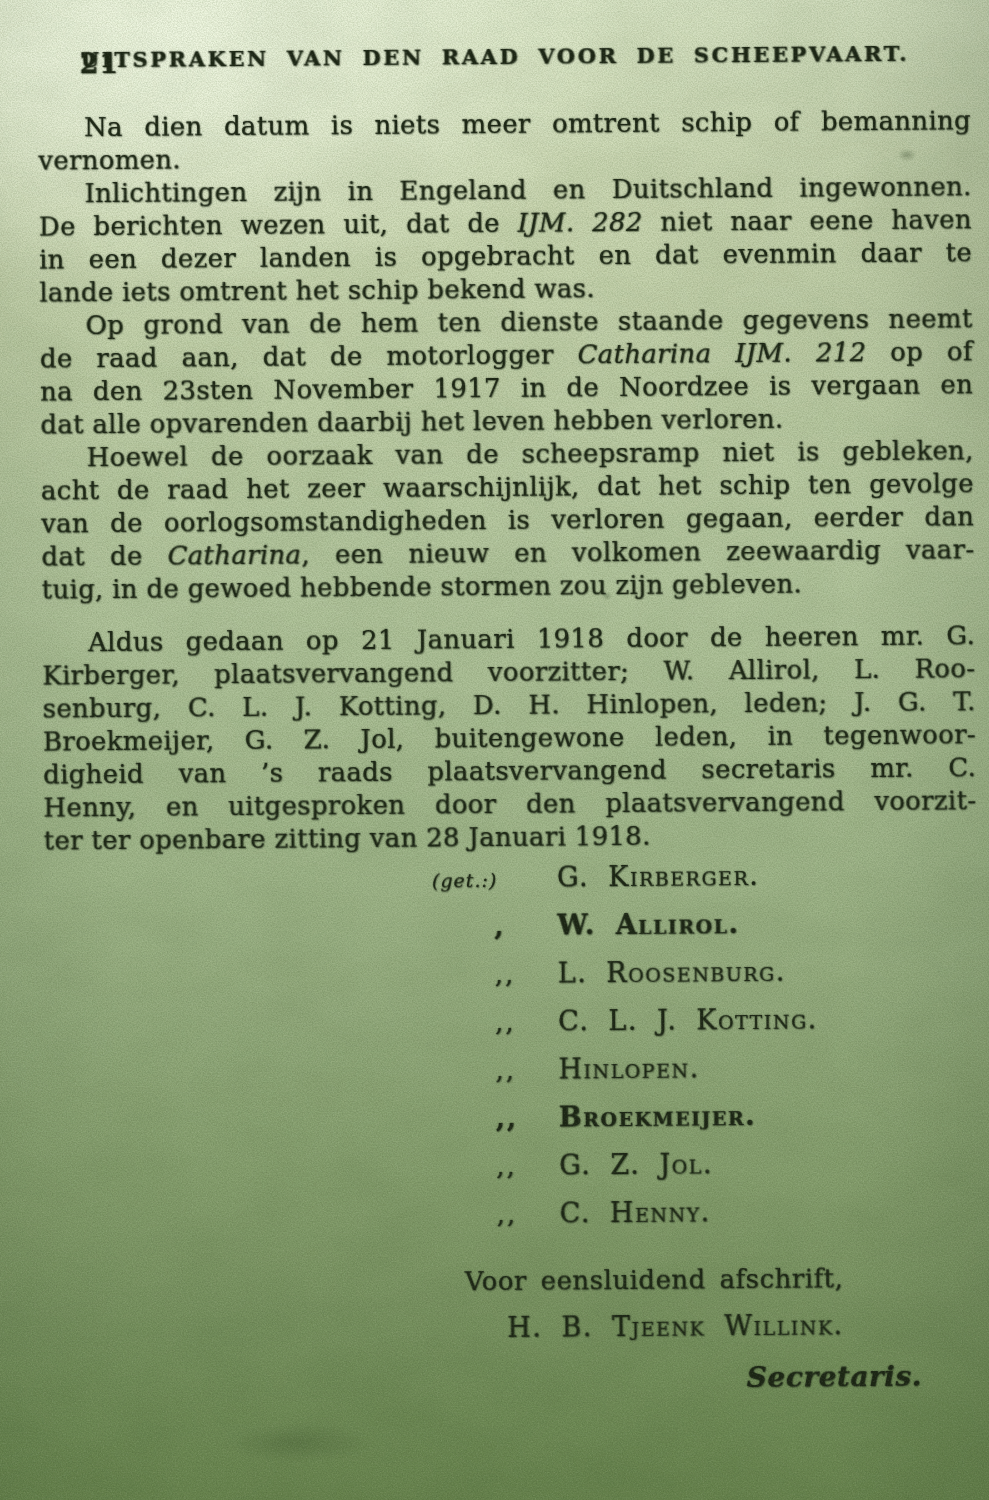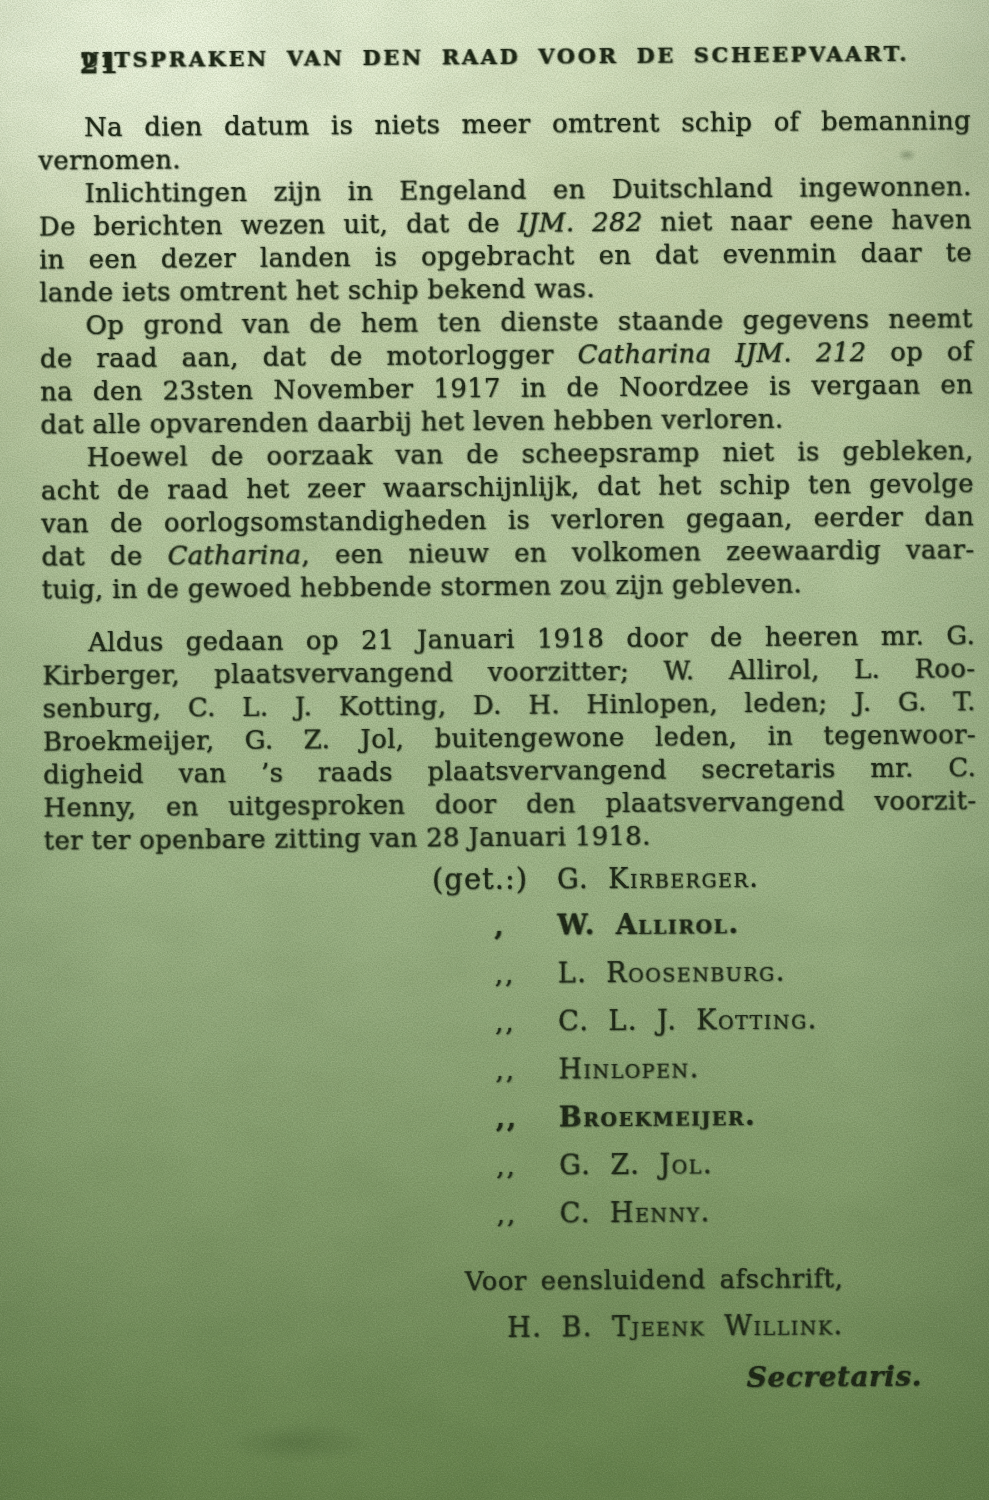--- a/index.html
+++ b/index.html
@@ -34,21 +34,21 @@
   .line{text-align:justify;text-align-last:justify;}
   .line.last{text-align-last:left;}
   .line.indent{padding-left:46px;}
   .line i{font-style:italic;}
   
   .signatures{position:absolute;top:862px;left:430px;width:520px;}
   .sig-row{display:flex;align-items:baseline;height:48px;font-size:27px;}
   .sig-row.bold .sig-name,.sig-row.bold .sig-mark{font-weight:bold;}
   .sig-mark{width:125px;box-sizing:border-box;flex:0 0 125px;font-size:26px;}
   .sig-mark.ditto{padding-left:62px;letter-spacing:2px;}
-  .sig-mark.italic{font-size:29px;letter-spacing:1px;}
+  .sig-mark.italic{font-style:italic;font-size:19px;letter-spacing:1px;}
   .sig-name{font-variant:small-caps;letter-spacing:1.5px;word-spacing:9px;white-space:nowrap;}
   
   .closing{position:absolute;top:1266px;left:420px;width:500px;font-size:26px;}
   .closing-line1{text-align:center;padding-right:42px;letter-spacing:0.5px;word-spacing:5px;}
   .closing-line2{text-align:center;margin-top:16px;font-variant:small-caps;font-size:27px;letter-spacing:1.5px;word-spacing:9px;}
   .closing-line3{text-align:right;margin-top:20px;padding-right:4px;font-weight:bold;font-style:italic;font-size:28px;letter-spacing:0.5px;}
   
   .stain{position:absolute;border-radius:50%;pointer-events:none;}
   .stain-a{left:894px;top:146px;width:26px;height:18px;background:radial-gradient(closest-side,rgba(35,55,25,0.30),rgba(35,55,25,0) 75%);}
   .stain-b{left:210px;top:1418px;width:180px;height:50px;background:radial-gradient(closest-side,rgba(30,50,22,0.16),rgba(30,50,22,0) 80%);}

